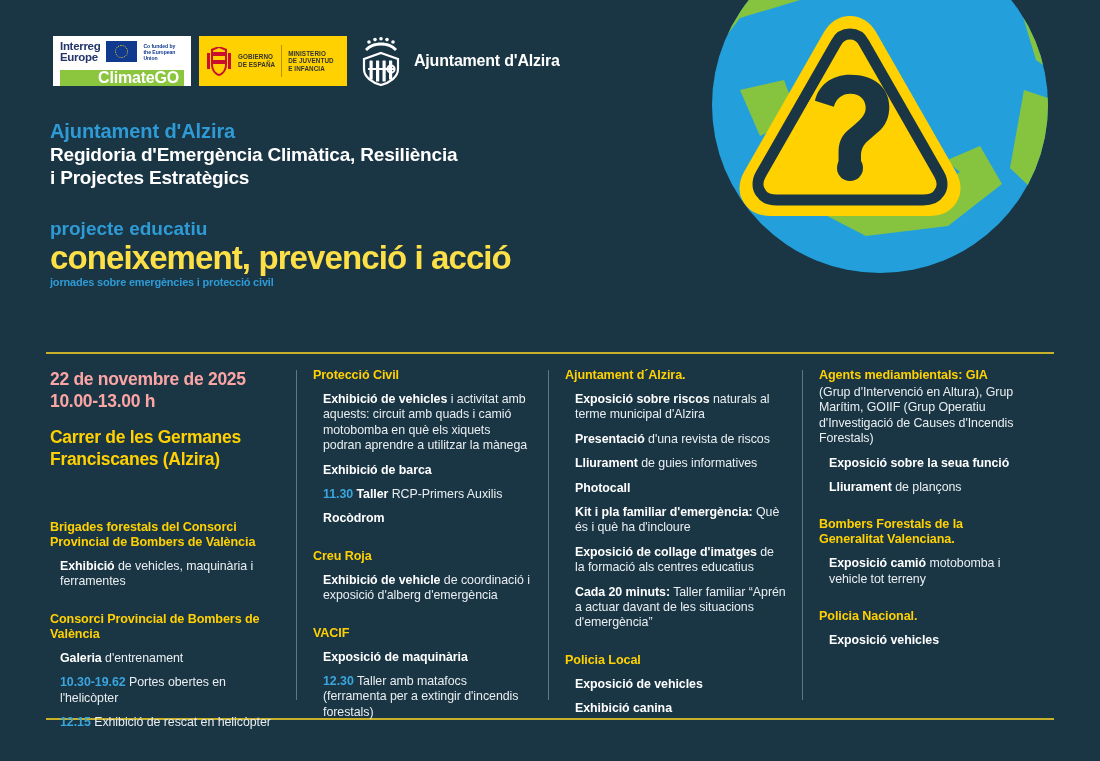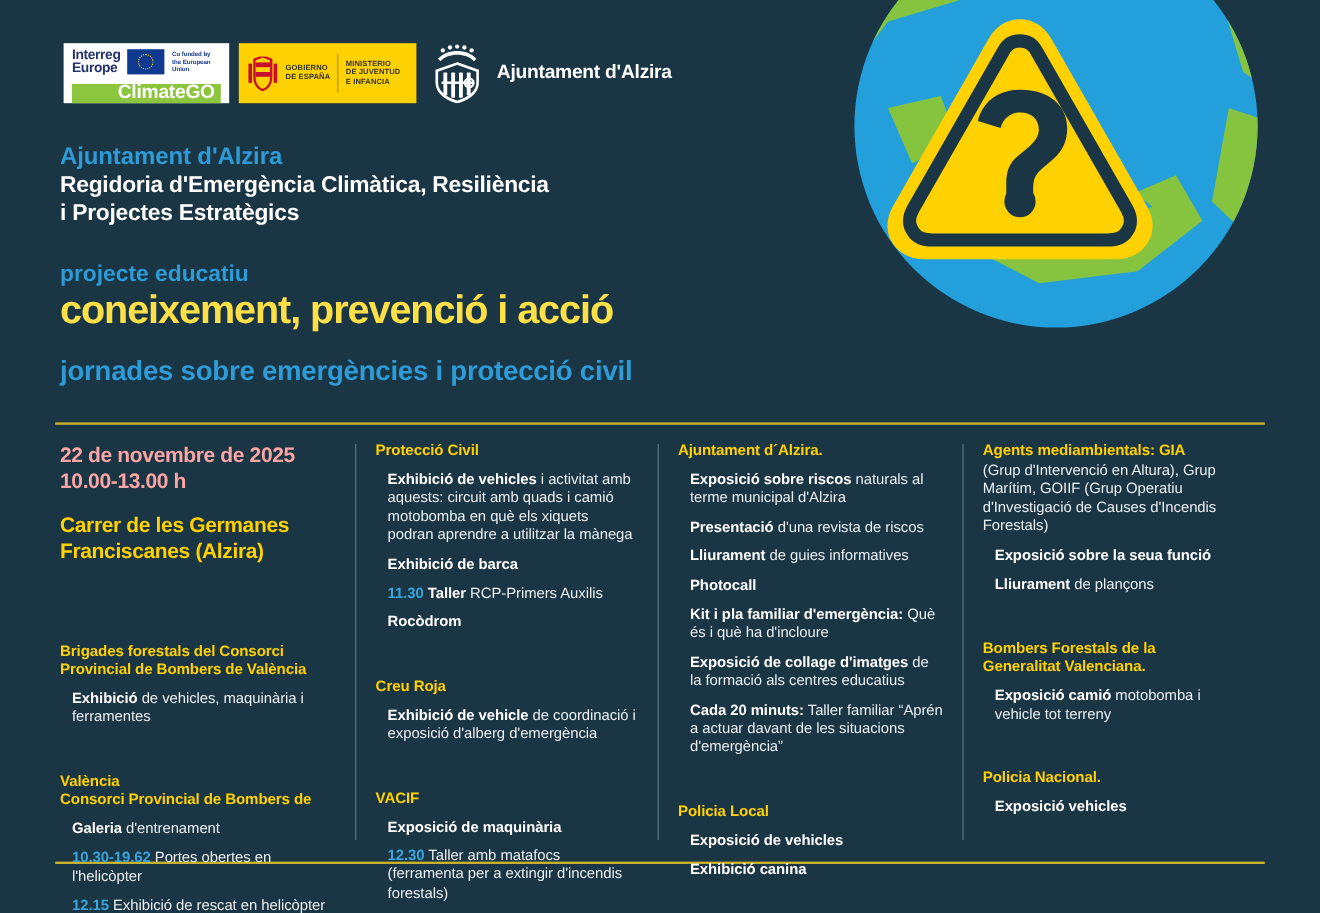--- a/index.html
+++ b/index.html
@@ -171,24 +171,24 @@
   .title-accent {
     color: #fde047;
     font-size: 33px;
     font-weight: bold;
     line-height: 36px;
     letter-spacing: -0.9px;
     white-space: nowrap;
   }
   .subtitle {
     color: #2e9bd6;
-    font-size: 23px;
+    font-size: 11px;
     font-weight: bold;
     letter-spacing: -0.2px;
-    margin-top: 20px;
+    margin-top: 0;
   }
 
   
   .rule {
     position: absolute;
     left: 46px;
     width: 1008px;
     height: 2px;
     background: #c7b02a;
   }
@@ -234,21 +234,21 @@
     letter-spacing: -0.3px;
     margin-top: 14px;
   }
 
   .org {
     color: #ffd100;
     font-size: 12.6px;
     font-weight: bold;
     line-height: 15px;
     letter-spacing: -0.1px;
-    margin-top: 38px;
+    margin-top: 22px;
   }
   .col.c2 .org:first-child,
   .col.c3 .org:first-child,
   .col.c4 .org:first-child { margin-top: 0; }
 
   .item {
     color: #e9eef1;
     font-size: 12.4px;
     line-height: 15.4px;
     letter-spacing: -0.05px;
@@ -394,22 +394,22 @@
           <div>Carrer de les Germanes</div>
           <div>Franciscanes (Alzira)</div>
         </div>
         <div class="spacer-lg"></div>
         <div class="org">
           <div>Brigades forestals del Consorci</div>
           <div>Provincial de Bombers de València</div>
         </div>
         <div class="item"><b>Exhibició</b><span> de vehicles, maquinària i ferramentes</span></div>
         <div class="org">
+          <div>Consorci Provincial de Bombers de</div>
           <div>València</div>
-          <div>Consorci Provincial de Bombers de</div>
         </div>
         <div class="item"><b>Galeria</b><span> d'entrenament</span></div>
         <div class="item"><span class="time">10.30-19.62</span> <span> Portes obertes en l'helicòpter</span></div>
         <div class="item"><span class="time">12.15</span> <span> Exhibició de rescat en helicòpter</span></div>
       </div>
       <div class="col c2">
         <div class="org">
           <div>Protecció Civil</div>
         </div>
         <div class="item"><b>Exhibició de vehicles</b><span> i activitat amb aquests: circuit amb quads i camió motobomba en què els xiquets podran aprendre a utilitzar la mànega</span></div>

